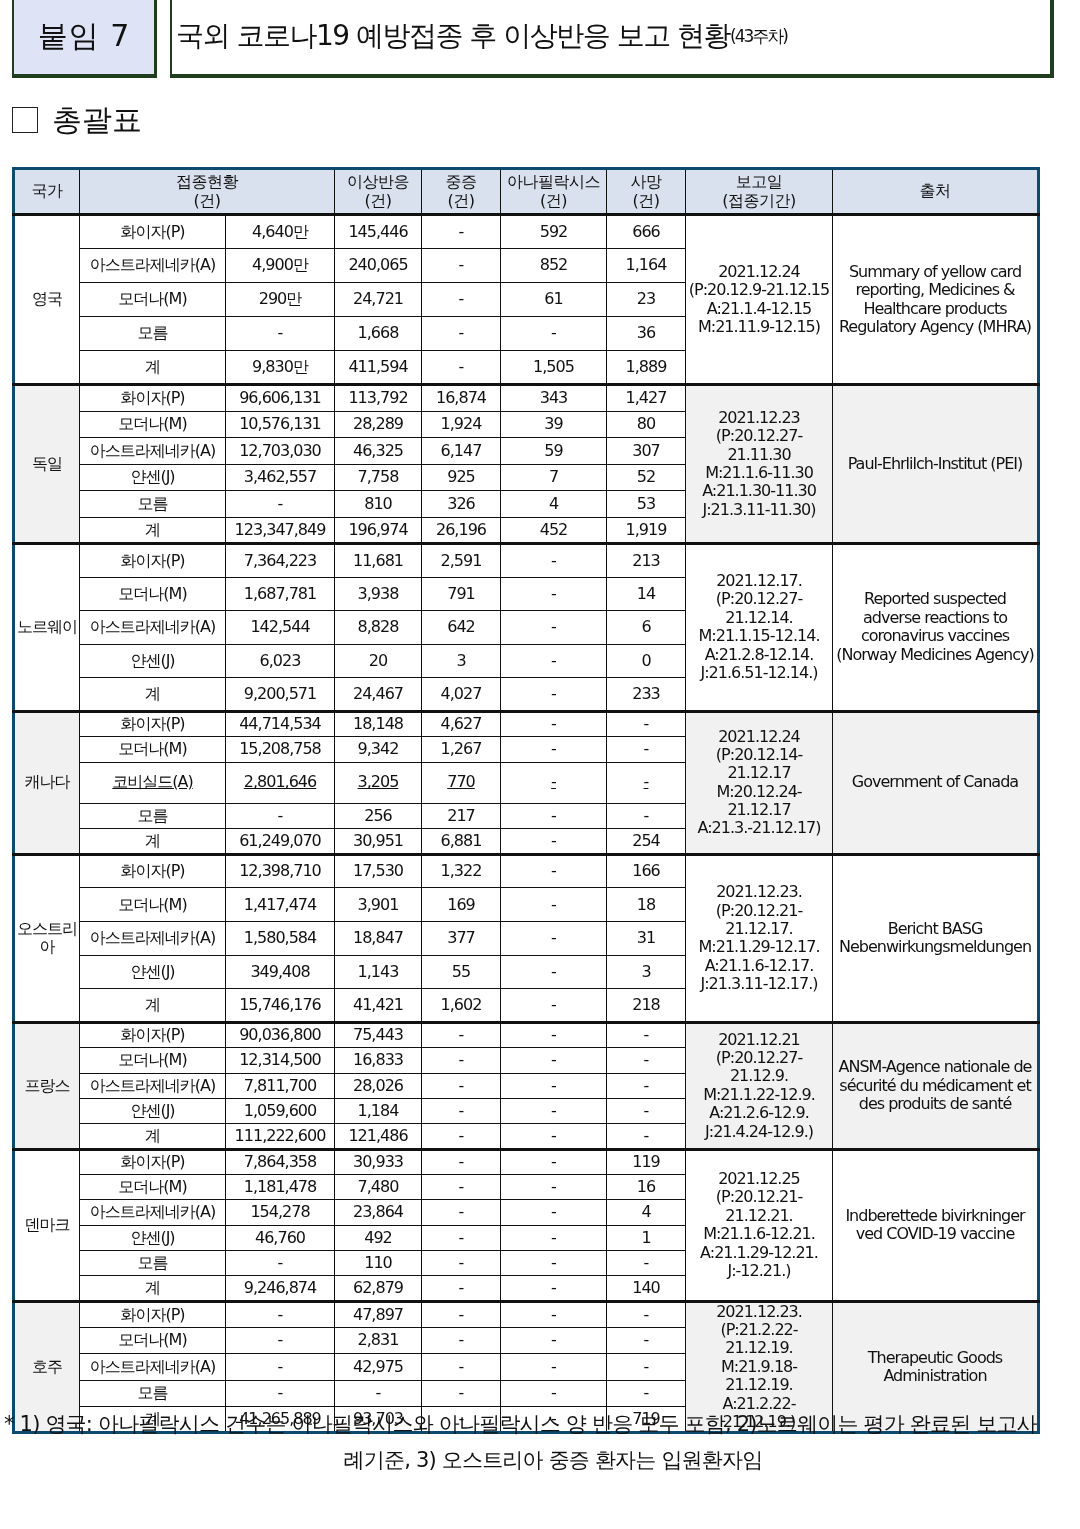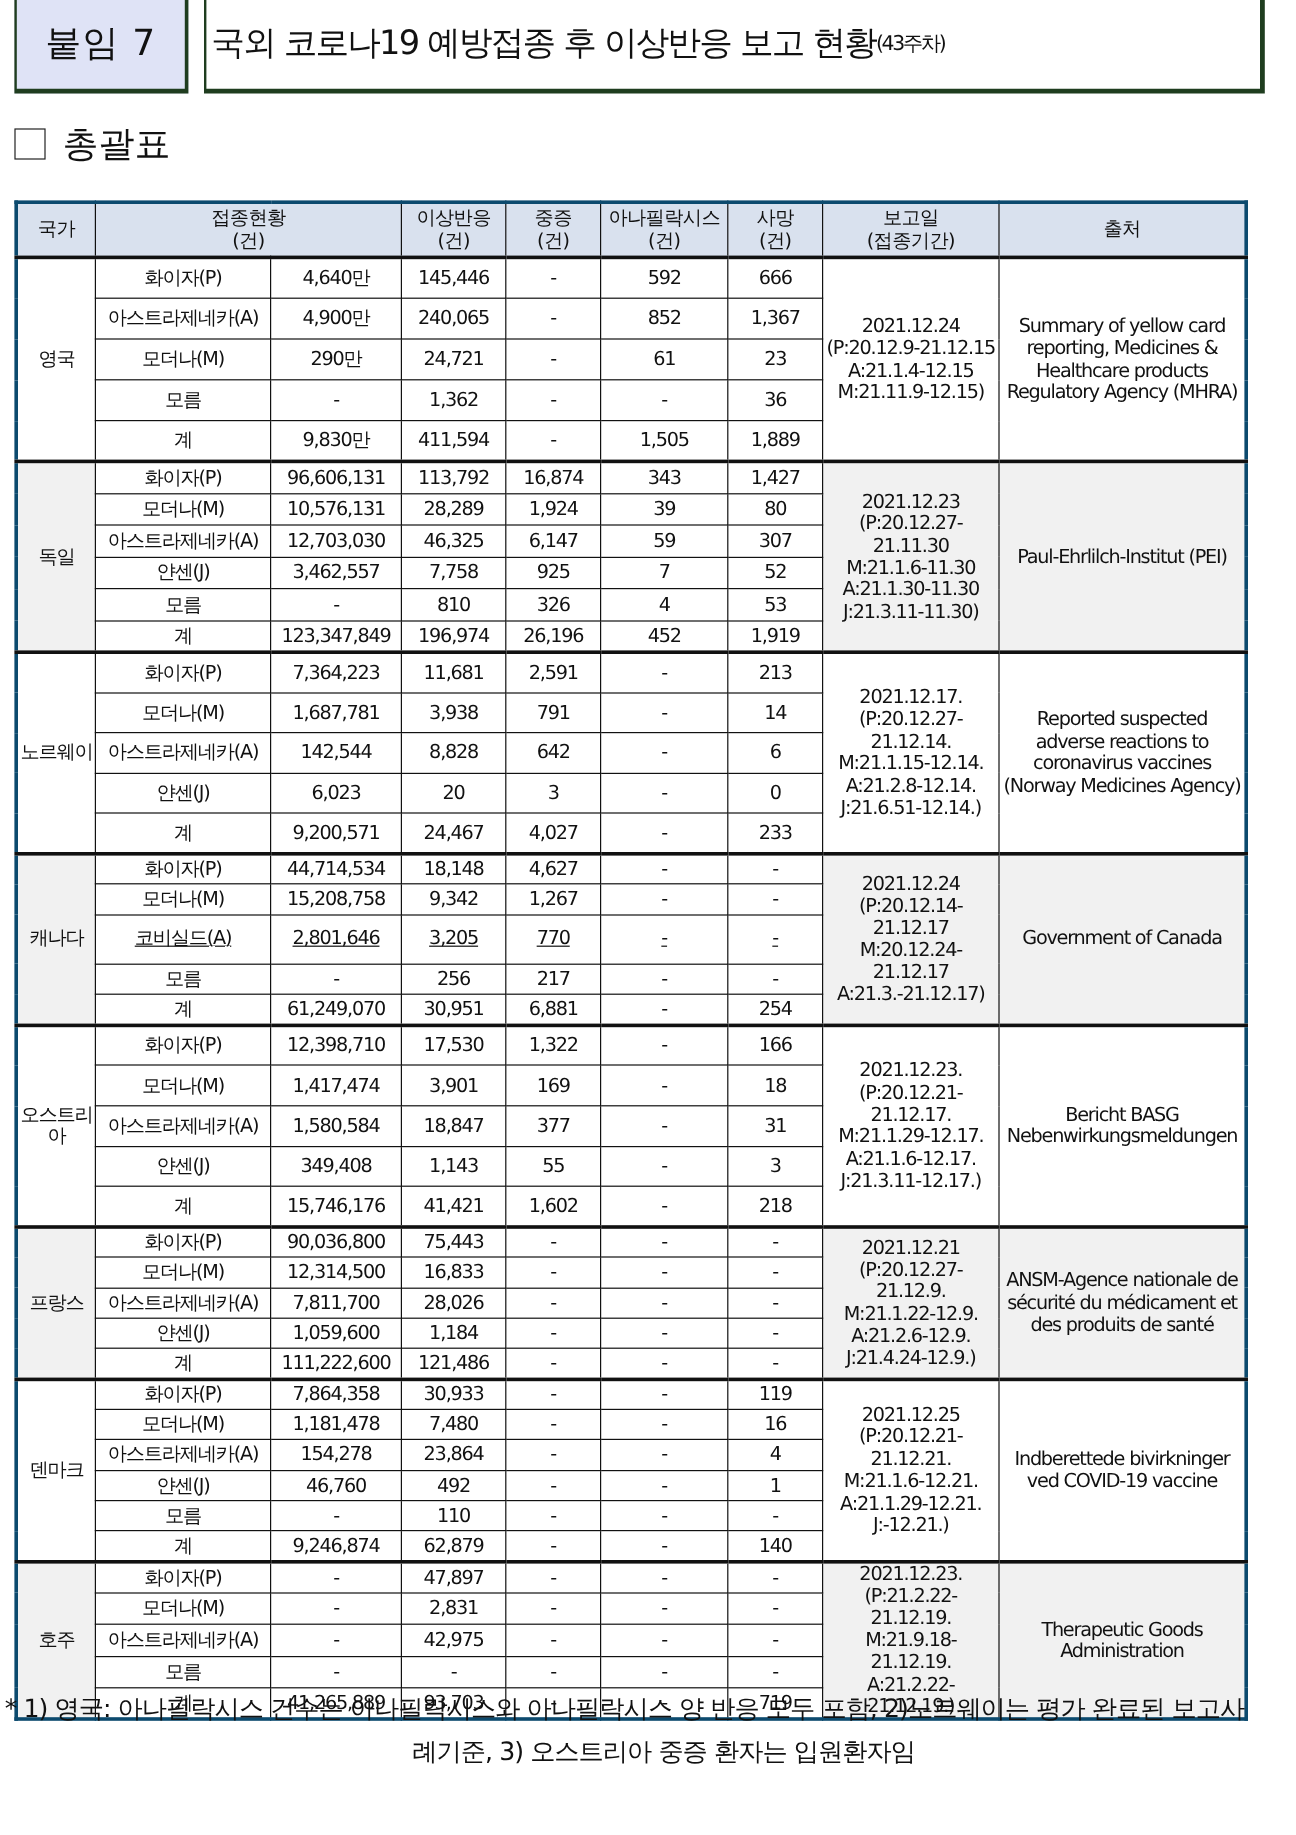--- a/index.html
+++ b/index.html
@@ -111,34 +111,34 @@
 A:21.1.4-12.15
 M:21.11.9-12.15)</td>
         <td class="source" rowspan="5">Summary of yellow card reporting, Medicines &amp; Healthcare products Regulatory Agency (MHRA)</td>
       </tr>
       <tr style="height: 34px;">
         <td>아스트라제네카(A)</td>
         <td>4,900만</td>
         <td>240,065</td>
         <td>-</td>
         <td>852</td>
-        <td>1,367</td>
+        <td>1,164</td>
       </tr>
       <tr style="height: 34px;">
         <td>모더나(M)</td>
         <td>290만</td>
         <td>24,721</td>
         <td>-</td>
         <td>61</td>
         <td>23</td>
       </tr>
       <tr style="height: 34px;">
         <td>모름</td>
         <td>-</td>
-        <td>1,362</td>
+        <td>1,668</td>
         <td>-</td>
         <td>-</td>
         <td>36</td>
       </tr>
       <tr style="height: 34px;">
         <td>계</td>
         <td>9,830만</td>
         <td>411,594</td>
         <td>-</td>
         <td>1,505</td>

